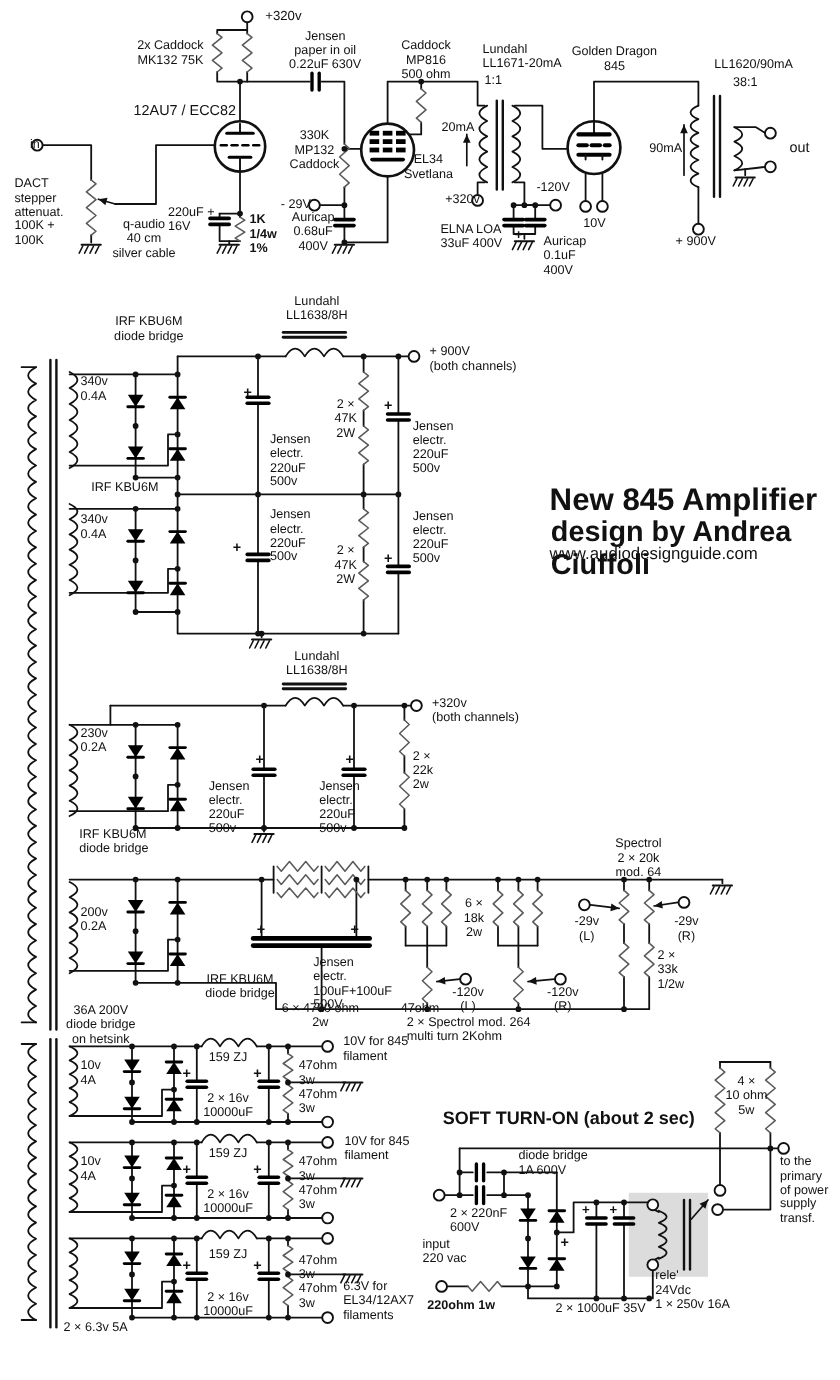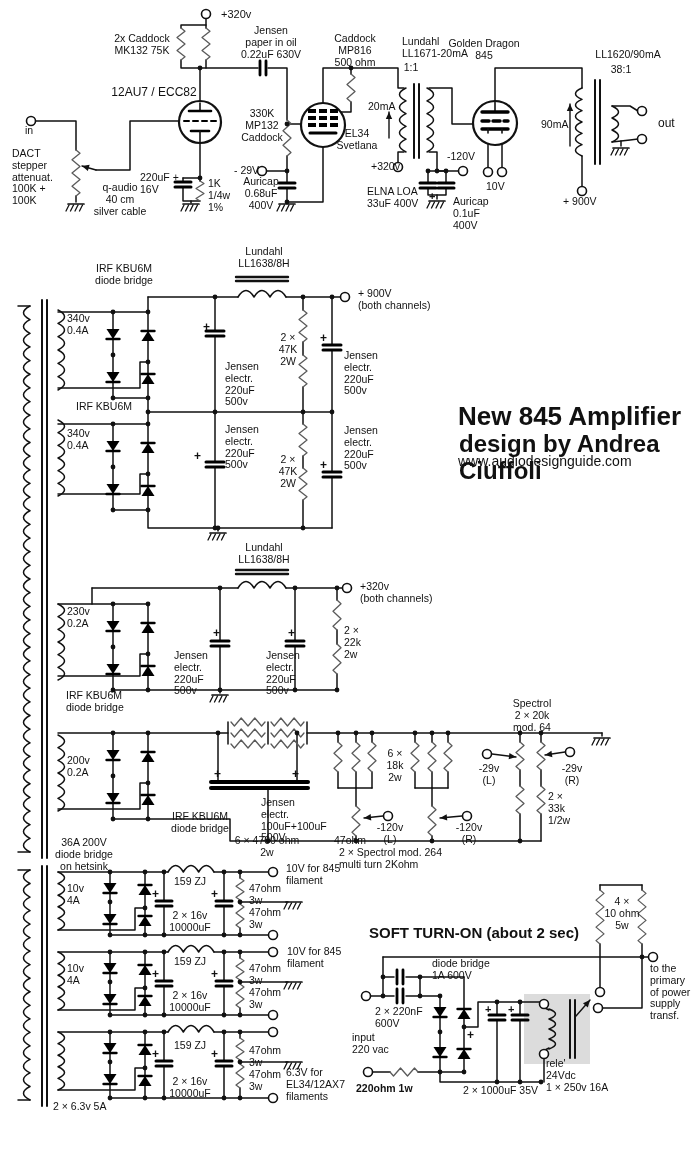--- a/index.html
+++ b/index.html
@@ -631,49 +631,49 @@
       <path d="M492,754L516,757" stroke="#111" stroke-width="1.4" fill="none" stroke-linecap="round" stroke-linejoin="round"></path>
       <polygon points="516,757 509.4509660136898,752.9564676523918 508.6571437123189,759.3070460633593" fill="#111"></polygon>
       <path d="M565,752L545,755" stroke="#111" stroke-width="1.4" fill="none" stroke-linecap="round" stroke-linejoin="round"></path>
       <polygon points="545,755 552.3972439194549,757.1262131586669 551.4478650207013,750.7970205003097" fill="#111"></polygon>
       <path d="M96,170L82,166" stroke="#111" stroke-width="1.4" fill="none" stroke-linecap="round" stroke-linejoin="round"></path>
       <polygon points="82,166 87.85156002421415,170.99992452773228 89.60977524275738,164.84617126283104" fill="#111"></polygon>
       <path d="M576,1016L590,1000" stroke="#111" stroke-width="1.4" fill="none" stroke-linecap="round" stroke-linejoin="round"></path>
       <polygon points="590,1000 582.9822223218583,1003.1608221177689 587.7987131679823,1007.3752516081274" fill="#111"></polygon>
     </svg>
   <div id="labels">
-      <div class="lbl" style="left: 12px; top: 125px; padding-left: 13px;">in</div>
+      <div class="lbl" style="left: 12px; top: 115px; padding-left: 13px;">in</div>
       <div class="lbl" style="left: 221px; top: 8px; font-size: 11px;">+320v</div>
       <div class="lbl c" style="left: 142px; top: 33px;">2x  Caddock
 MK132 75K</div>
       <div class="lbl c" style="left: 271px; top: 25px;">Jensen
 paper in oil
 0.22uF 630V</div>
       <div class="lbl c" style="left: 355px; top: 33px;">Caddock
 MP816
 500 ohm</div>
       <div class="lbl" style="left: 402px; top: 36px;">Lundahl
 LL1671-20mA</div>
       <div class="lbl c" style="left: 411px; top: 62px;">1:1</div>
-      <div class="lbl c" style="left: 484px; top: 38px;">Golden Dragon
+      <div class="lbl c" style="left: 512px; top: 38px;">Golden Dragon
 845</div>
       <div class="lbl c" style="left: 628px; top: 49px;">LL1620/90mA</div>
       <div class="lbl c" style="left: 621px; top: 64px;">38:1</div>
       <div class="lbl c" style="left: 154px; top: 86px; font-size: 12px;">12AU7 / ECC82</div>
       <div class="lbl" style="left: 12px; top: 148px;">DACT
 stepper
 attenuat.
 100K +
 100K</div>
       <div class="lbl c" style="left: 120px; top: 182px;">q-audio
 40 cm
 silver cable</div>
       <div class="lbl" style="left: 140px; top: 172px;">220uF +
 16V</div>
-      <div class="lbl" style="left: 208px; top: 178px;">1K
+      <div class="lbl" style="left: 208px; top: 178px; font-weight: bold;">1K
 1/4w
 1%</div>
       <div class="lbl c" style="left: 262px; top: 108px;">330K
 MP132
 Caddock</div>
       <div class="lbl" style="left: 234px; top: 165px;">- 29V</div>
       <div class="lbl c" style="left: 261px; top: 176px;">Auricap
 0.68uF
 400V</div>
       <div class="lbl c" style="left: 357px; top: 128px;">EL34

